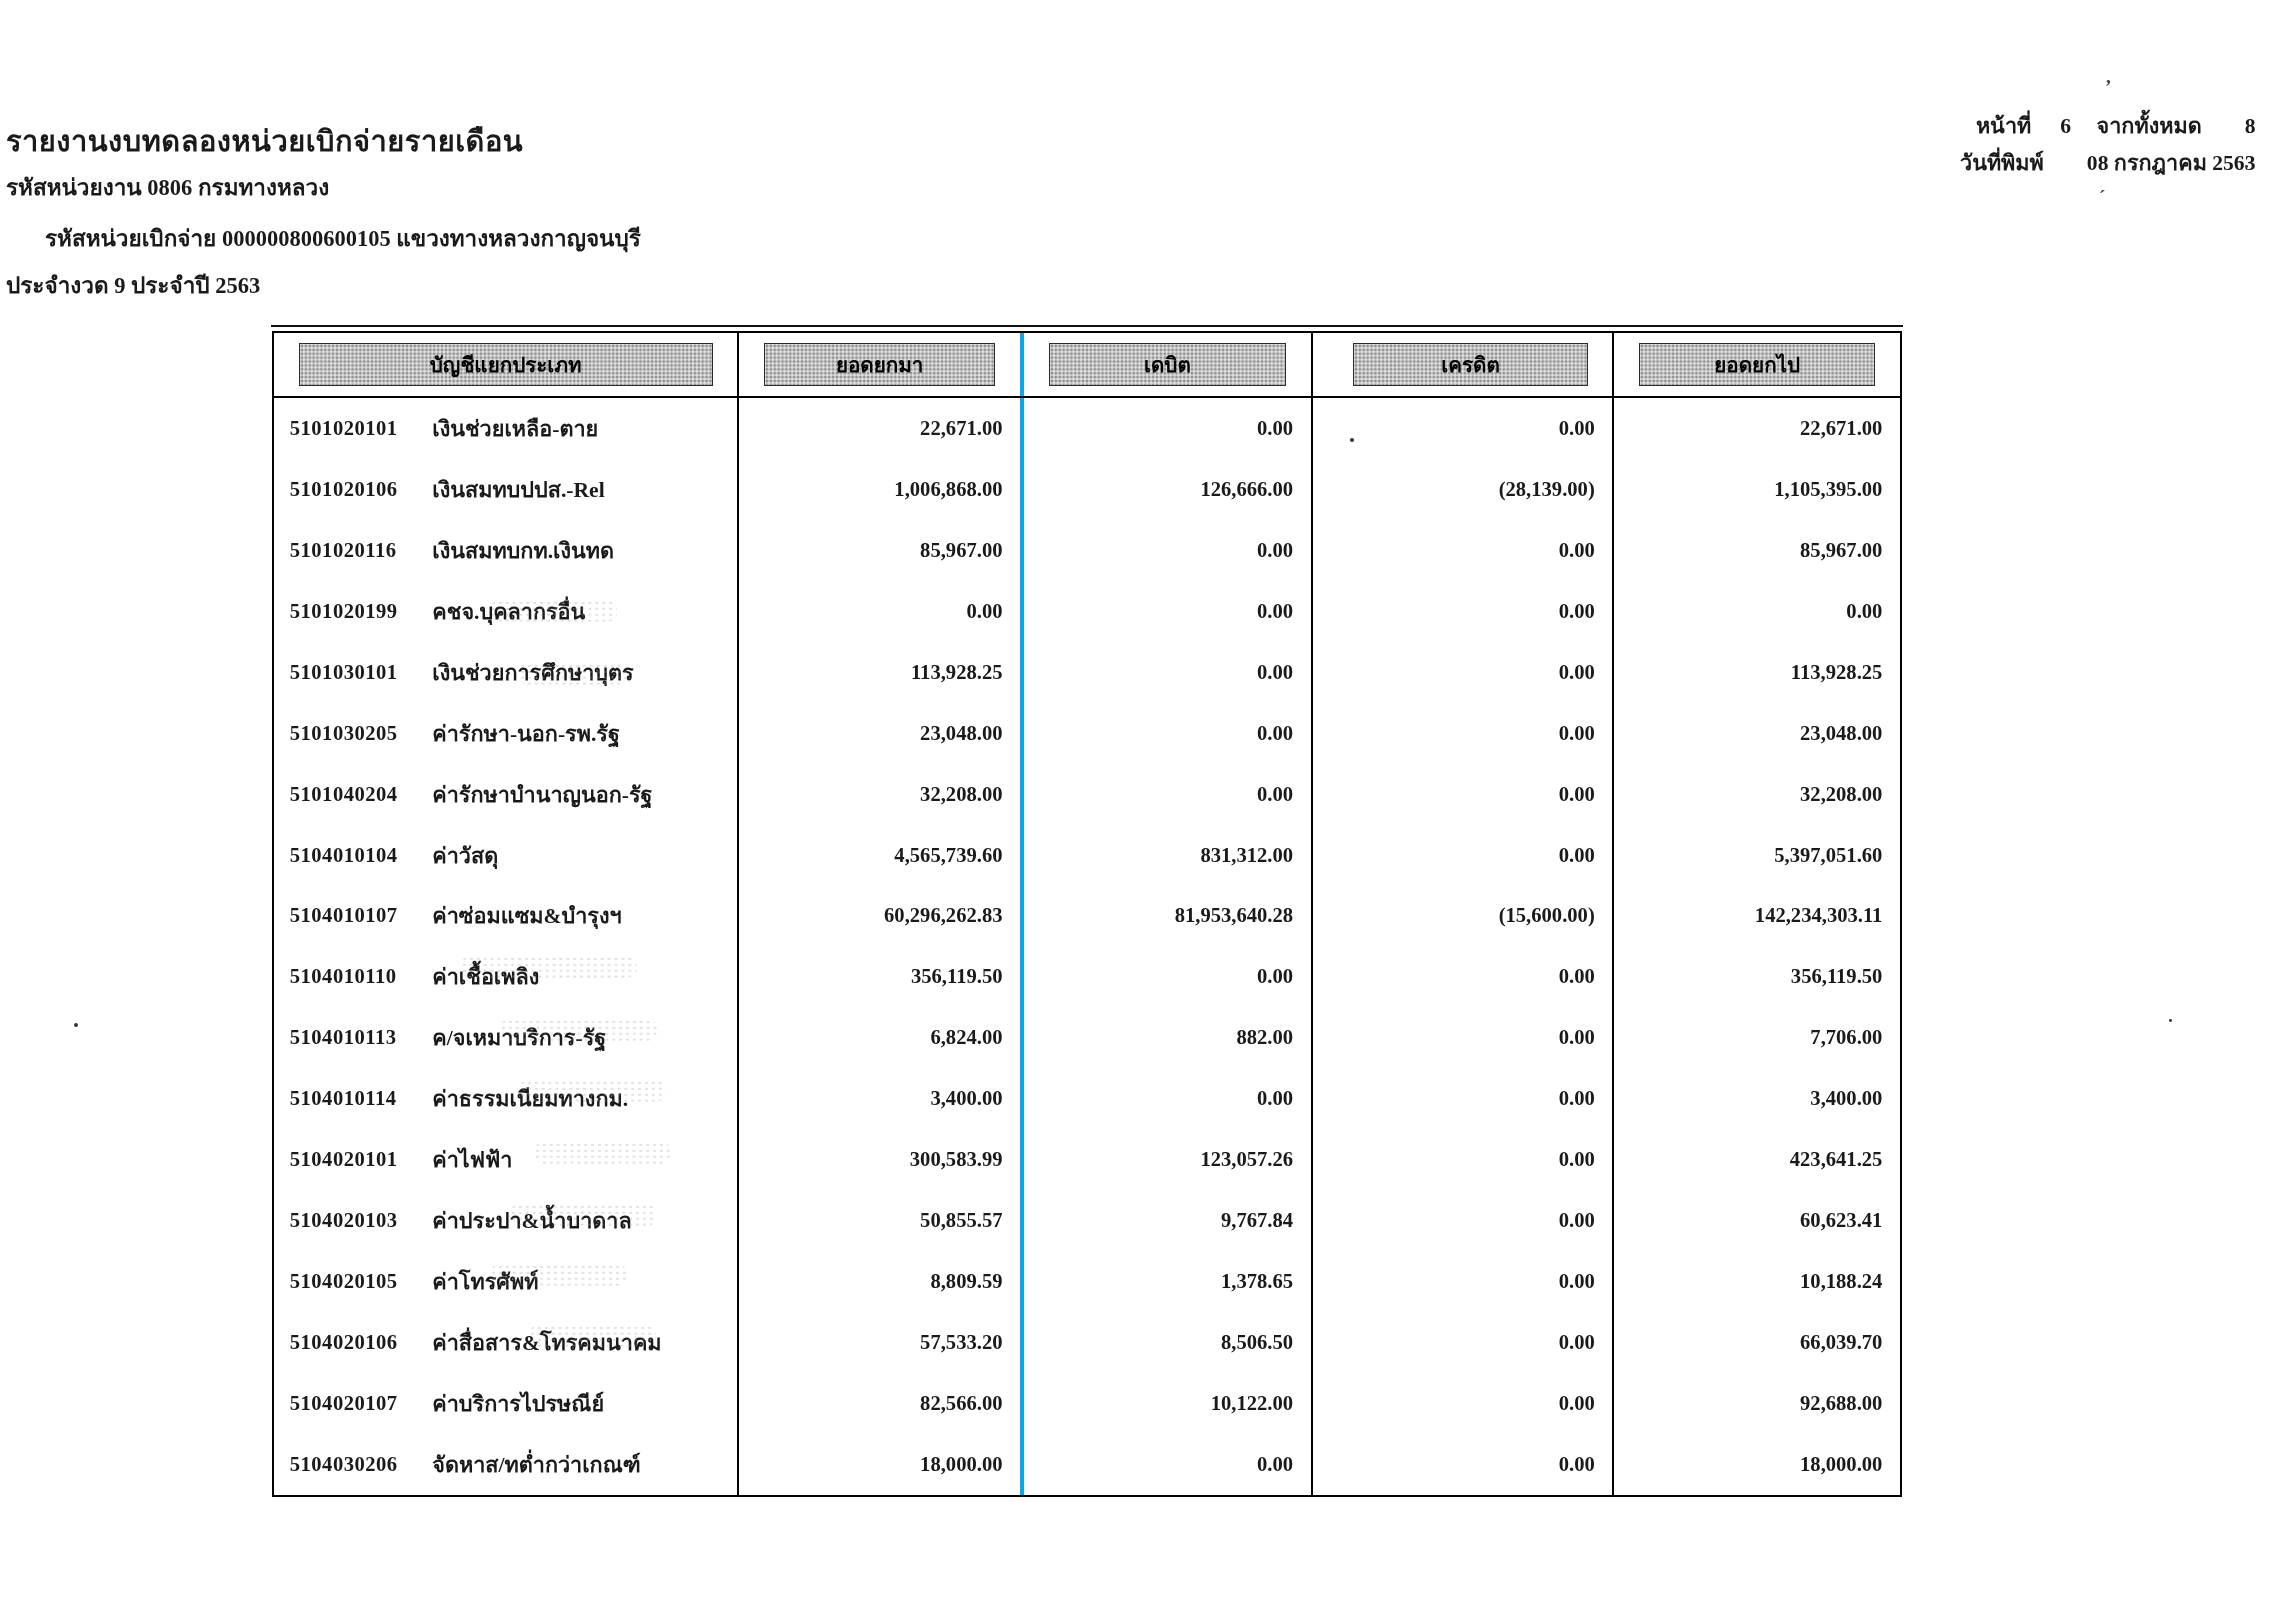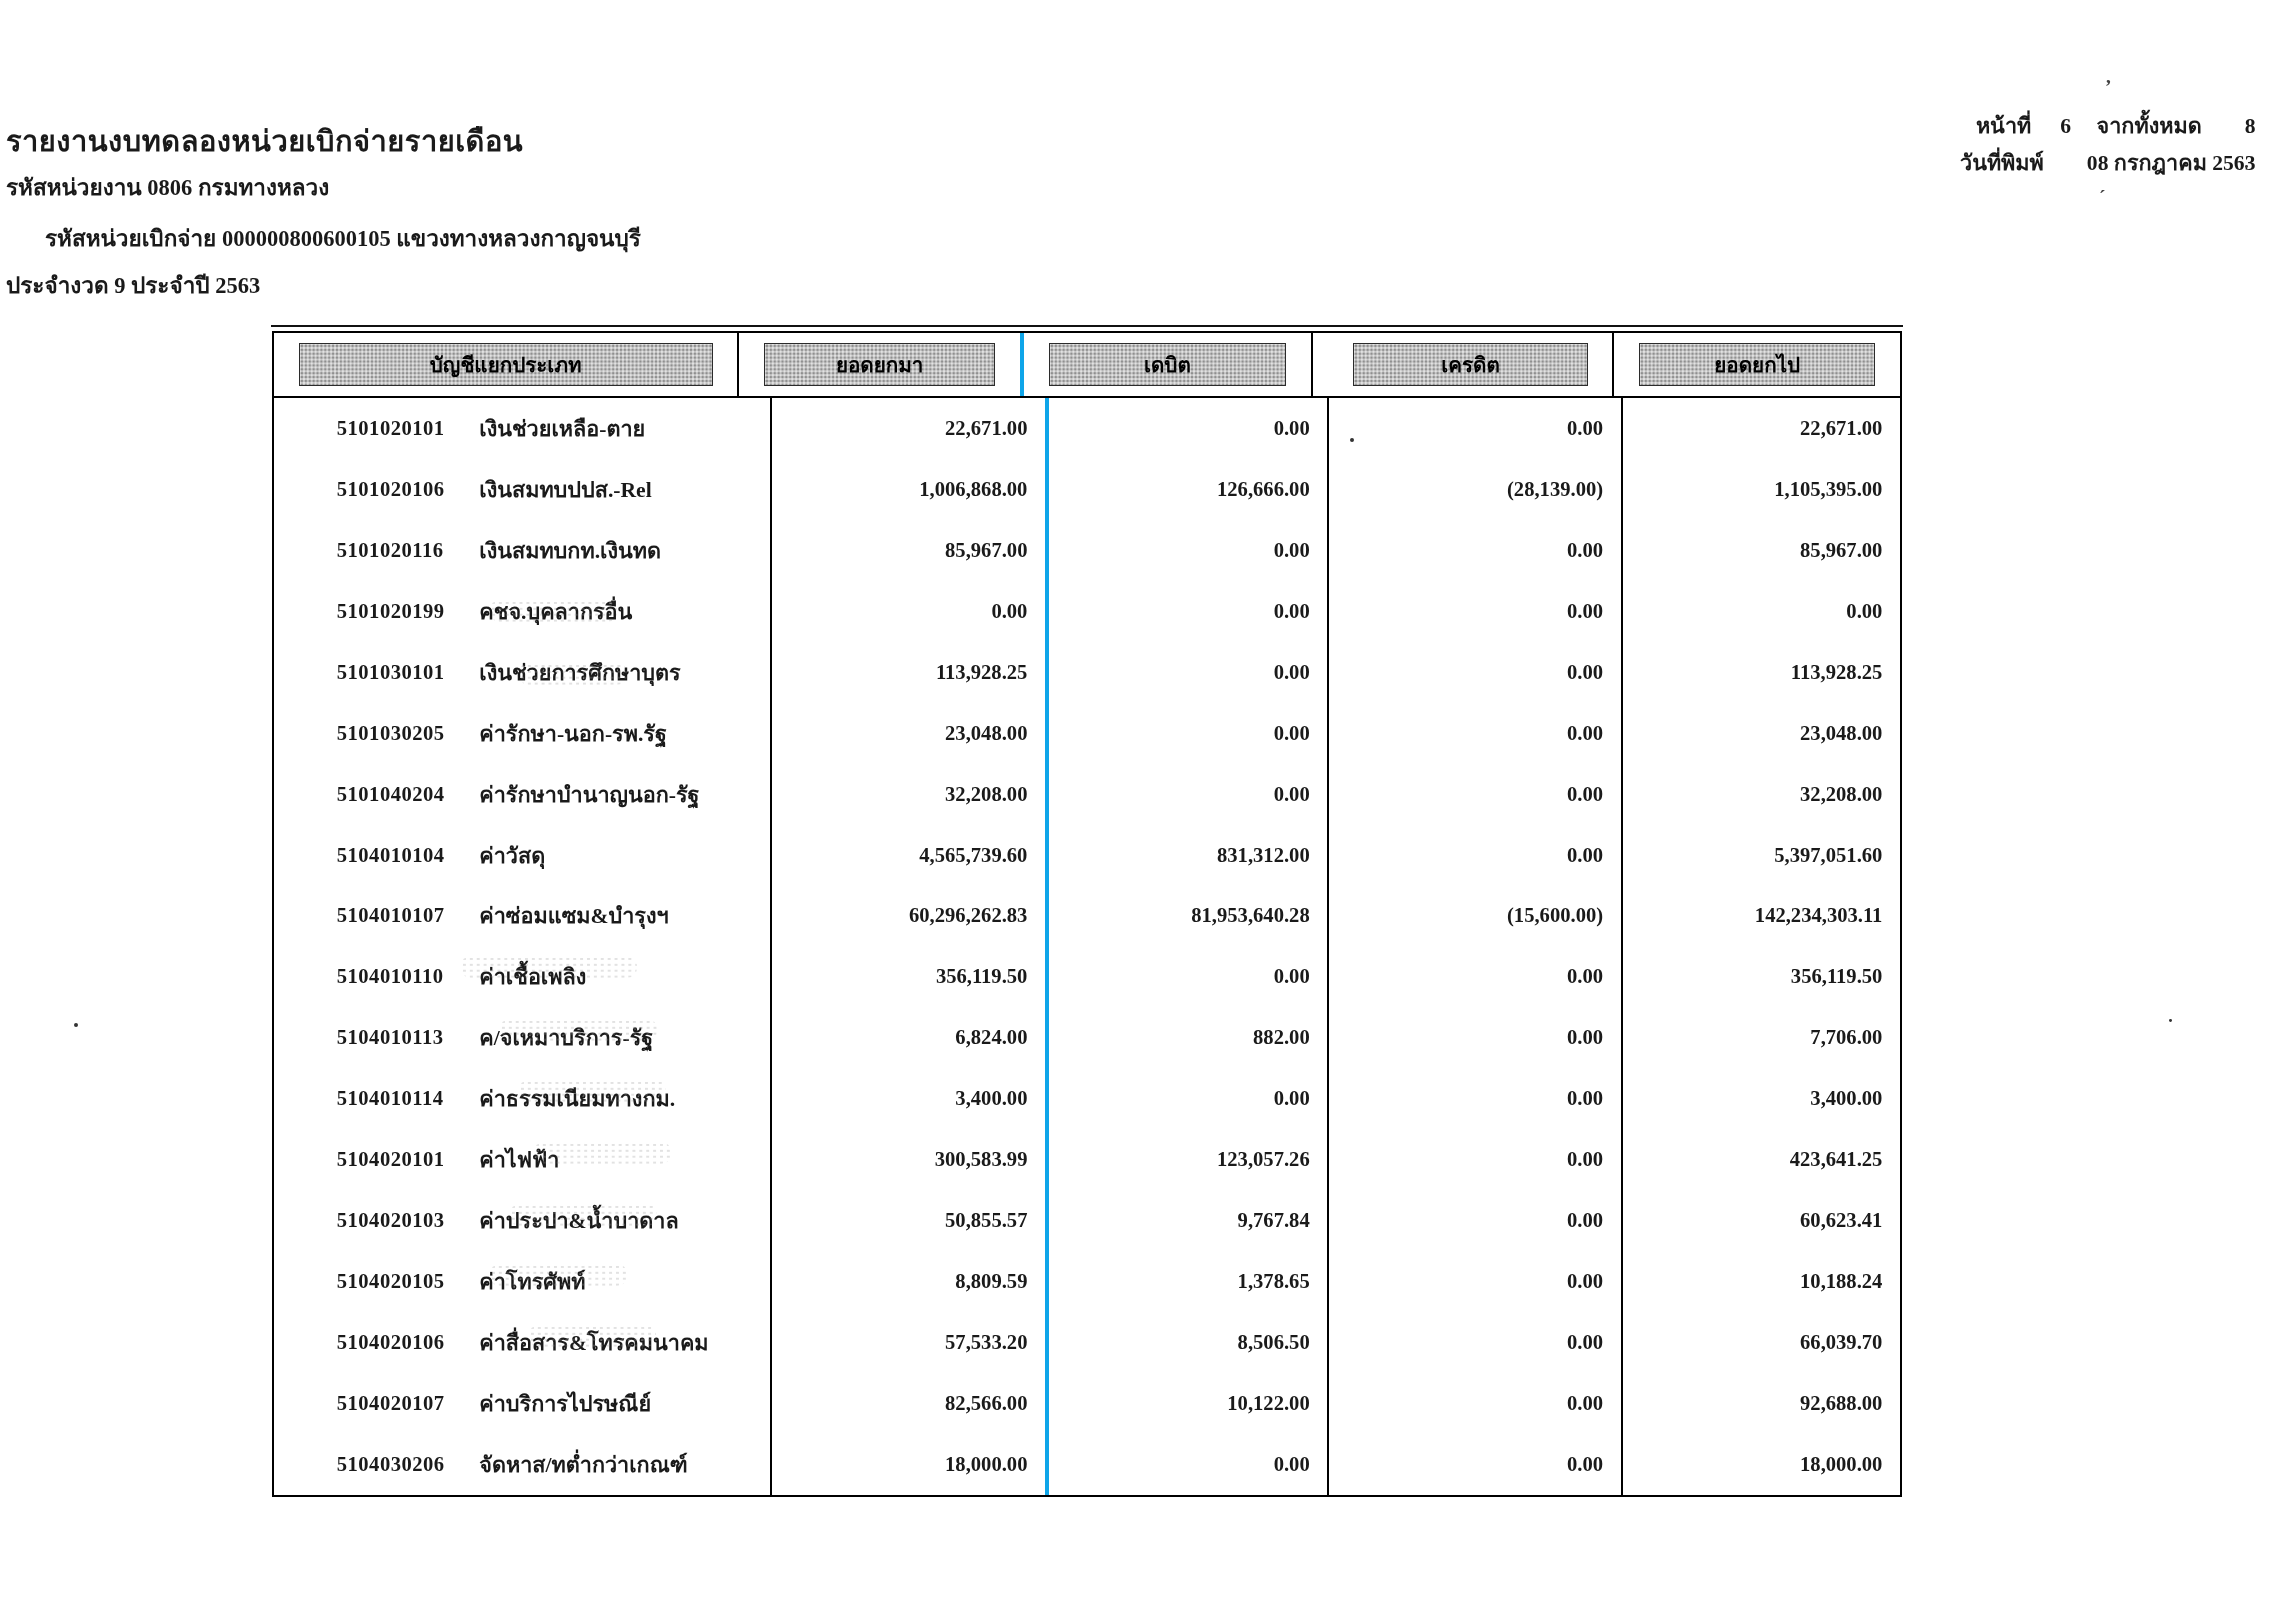--- a/index.html
+++ b/index.html
@@ -27,21 +27,21 @@
   .tb{
     position:absolute;left:272px;top:331px;width:1630px;height:1166px;
     border:2.9px solid #000;box-sizing:border-box;
     display:flex;flex-direction:column;
   }
   .tb::before{ 
     content:"";position:absolute;left:-2.9px;right:-2.9px;top:-7.8px;height:2px;background:#111;
   }
   .tr{display:flex;width:100%;box-sizing:border-box;}
   .tr-head{height:65px;border-bottom:2.9px solid #000;}
-  .tb-body{flex:1 1 auto;display:flex;flex-direction:column;padding-left:47px;}
+  .tb-body{flex:1 1 auto;display:flex;flex-direction:column;}
   .tb-body .tr{flex:1 1 0;}
   .td{box-sizing:border-box;display:flex;align-items:center;overflow:hidden;}
   .c1{width:471px;border-right:2px solid #000;}
   .c2{width:288px;border-right:4px solid #0ea5e9;}
   .c3{width:292px;border-right:2px solid #000;}
   .c4{width:289px;border-right:2px solid #000;margin-left:16px;}
   .c5{width:289px;}
   .num{justify-content:flex-end;padding-right:17.6px;font-size:20.6px;font-weight:bold;white-space:nowrap;}
   .acct{padding-left:15.7px;font-size:20.6px;font-weight:bold;}
   .acct .code{width:125px;flex:0 0 auto;letter-spacing:0.5px;}

